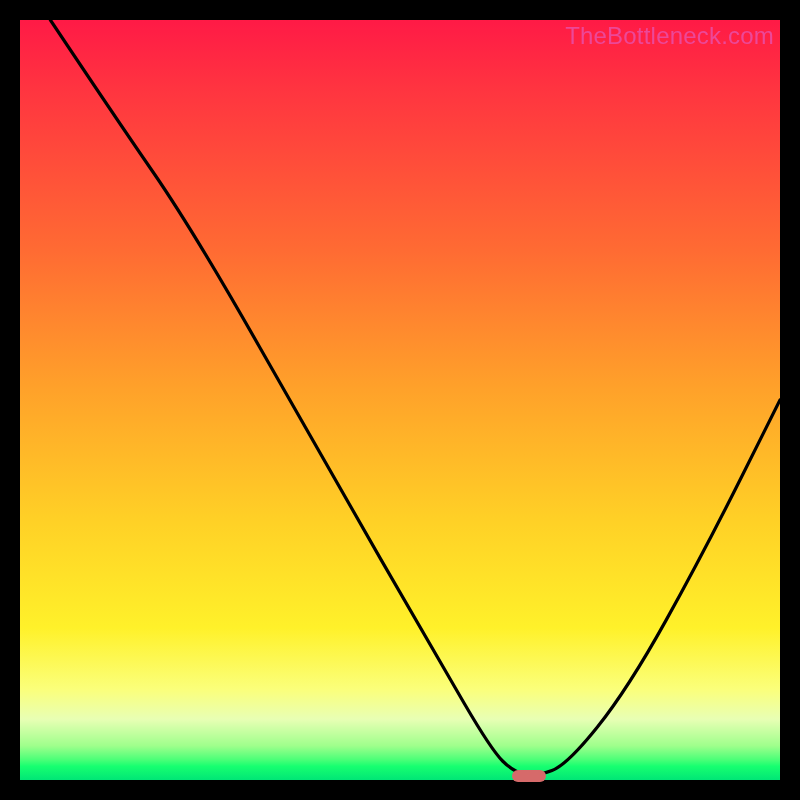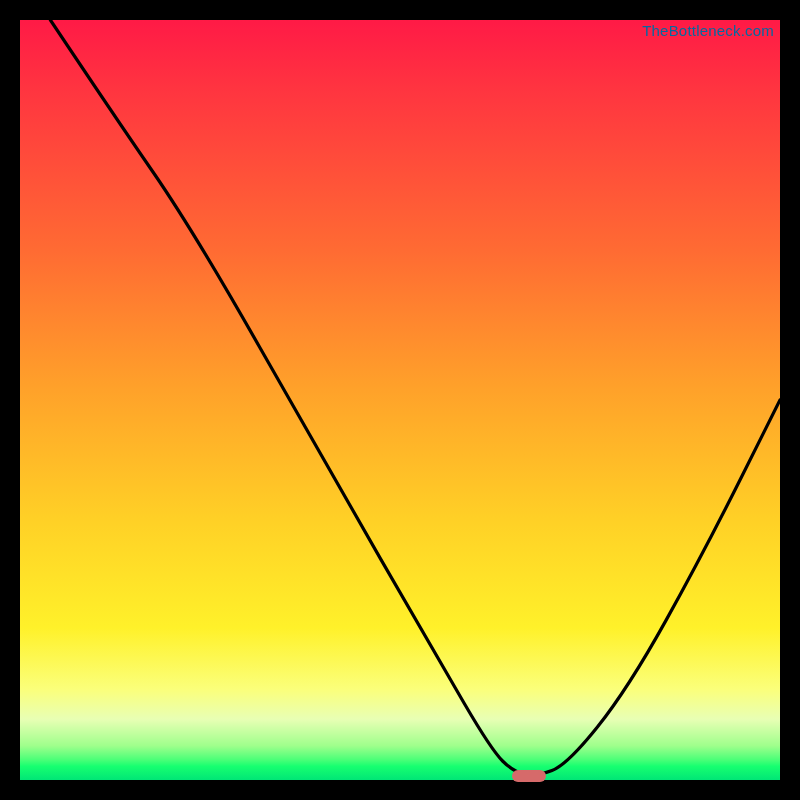--- a/index.html
+++ b/index.html
@@ -62,22 +62,22 @@
     width: 34px;
     height: 12px;
     border-radius: 6px;
     background: #d66a6a; 
     transform: translate(-50%, -50%);
   }
   .watermark {
     position: absolute;
     top: 2px;
     right: 6px;
-    color: #0369a1;
-    font-size: 15px;
+    color: #ec4899;
+    font-size: 24px;
     font-weight: 500;
     letter-spacing: 0.2px;
     user-select: none;
   }
 </style>
 </head>
 <body>
 
 <div class="frame">
   <div class="plot-area">

